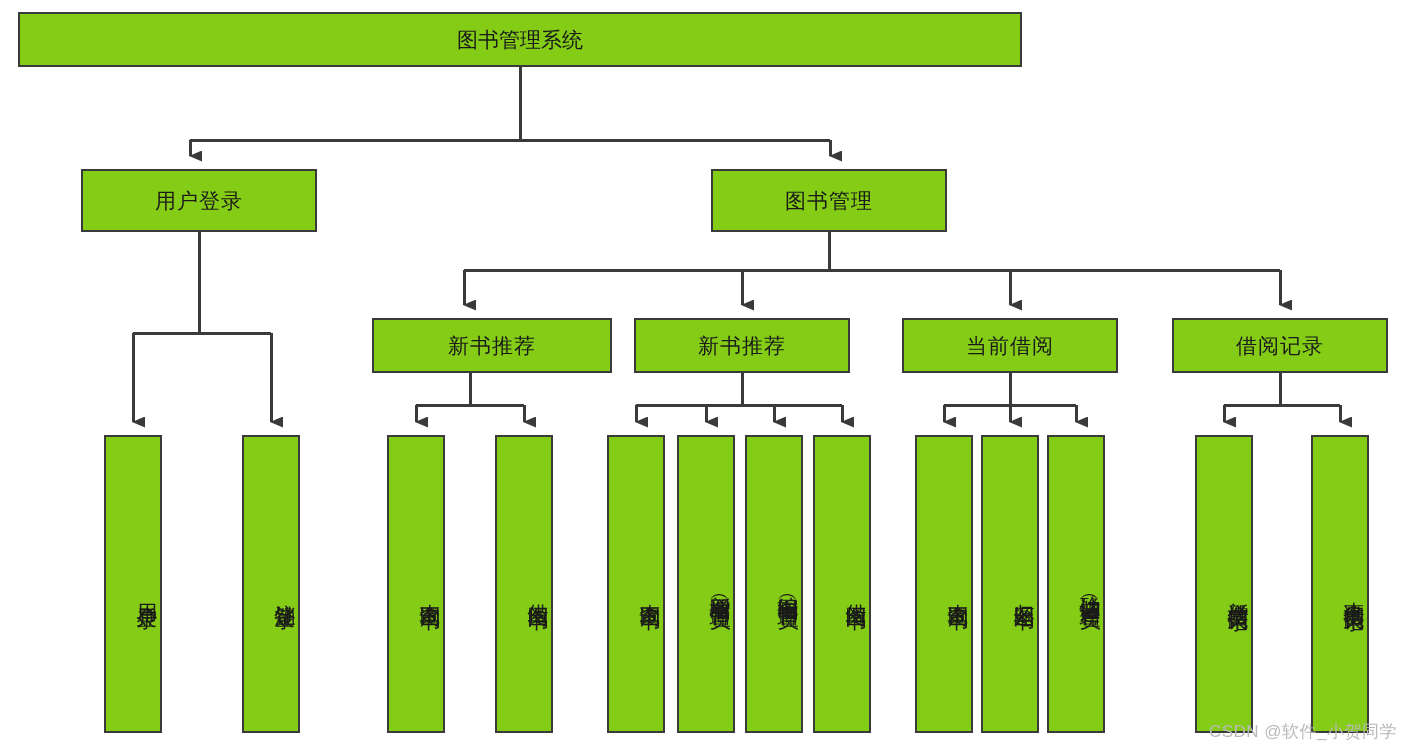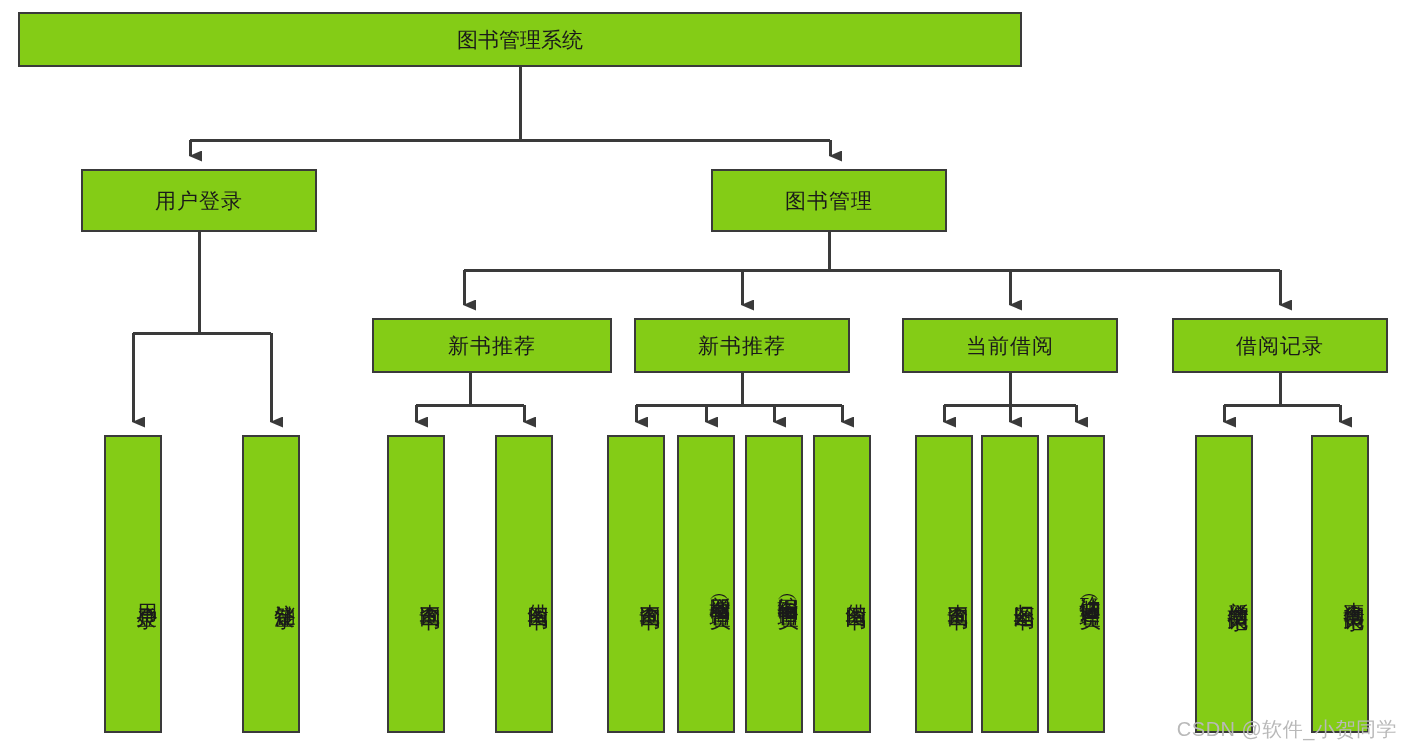--- a/index.html
+++ b/index.html
@@ -10,21 +10,21 @@
 
   .node{position:absolute;box-sizing:border-box;background:#84cc16;
         border:2.5px solid #3a3a3a;display:flex;align-items:center;
         justify-content:center;color:#1a1a1a;}
   .node.h{font-size:21px;letter-spacing:1px;}
   .node.root{font-size:21px;}
   .leaf{writing-mode:vertical-rl;text-orientation:upright;
         font-size:21px;line-height:1.22;letter-spacing:2px;
         padding-top:14px;align-items:flex-start;justify-content:center;}
   .leaf.tall{padding-top:8px;}
-  .wm{position:absolute;right:8px;bottom:4px;font-size:20px;color:#b9b9b9;
+  .wm{position:absolute;right:8px;bottom:4px;font-size:17px;color:#b9b9b9;
       letter-spacing:.5px;white-space:nowrap;margin-top:22px;}
 </style>
 </head>
 <body>
 
 <div id="stage">
 
   <svg id="wires" viewBox="0 0 1405 747" xmlns="http://www.w3.org/2000/svg">
     <defs>
       <marker id="ah" markerWidth="11" markerHeight="13" refX="5.5" refY="12" orient="auto" markerUnits="userSpaceOnUse">

